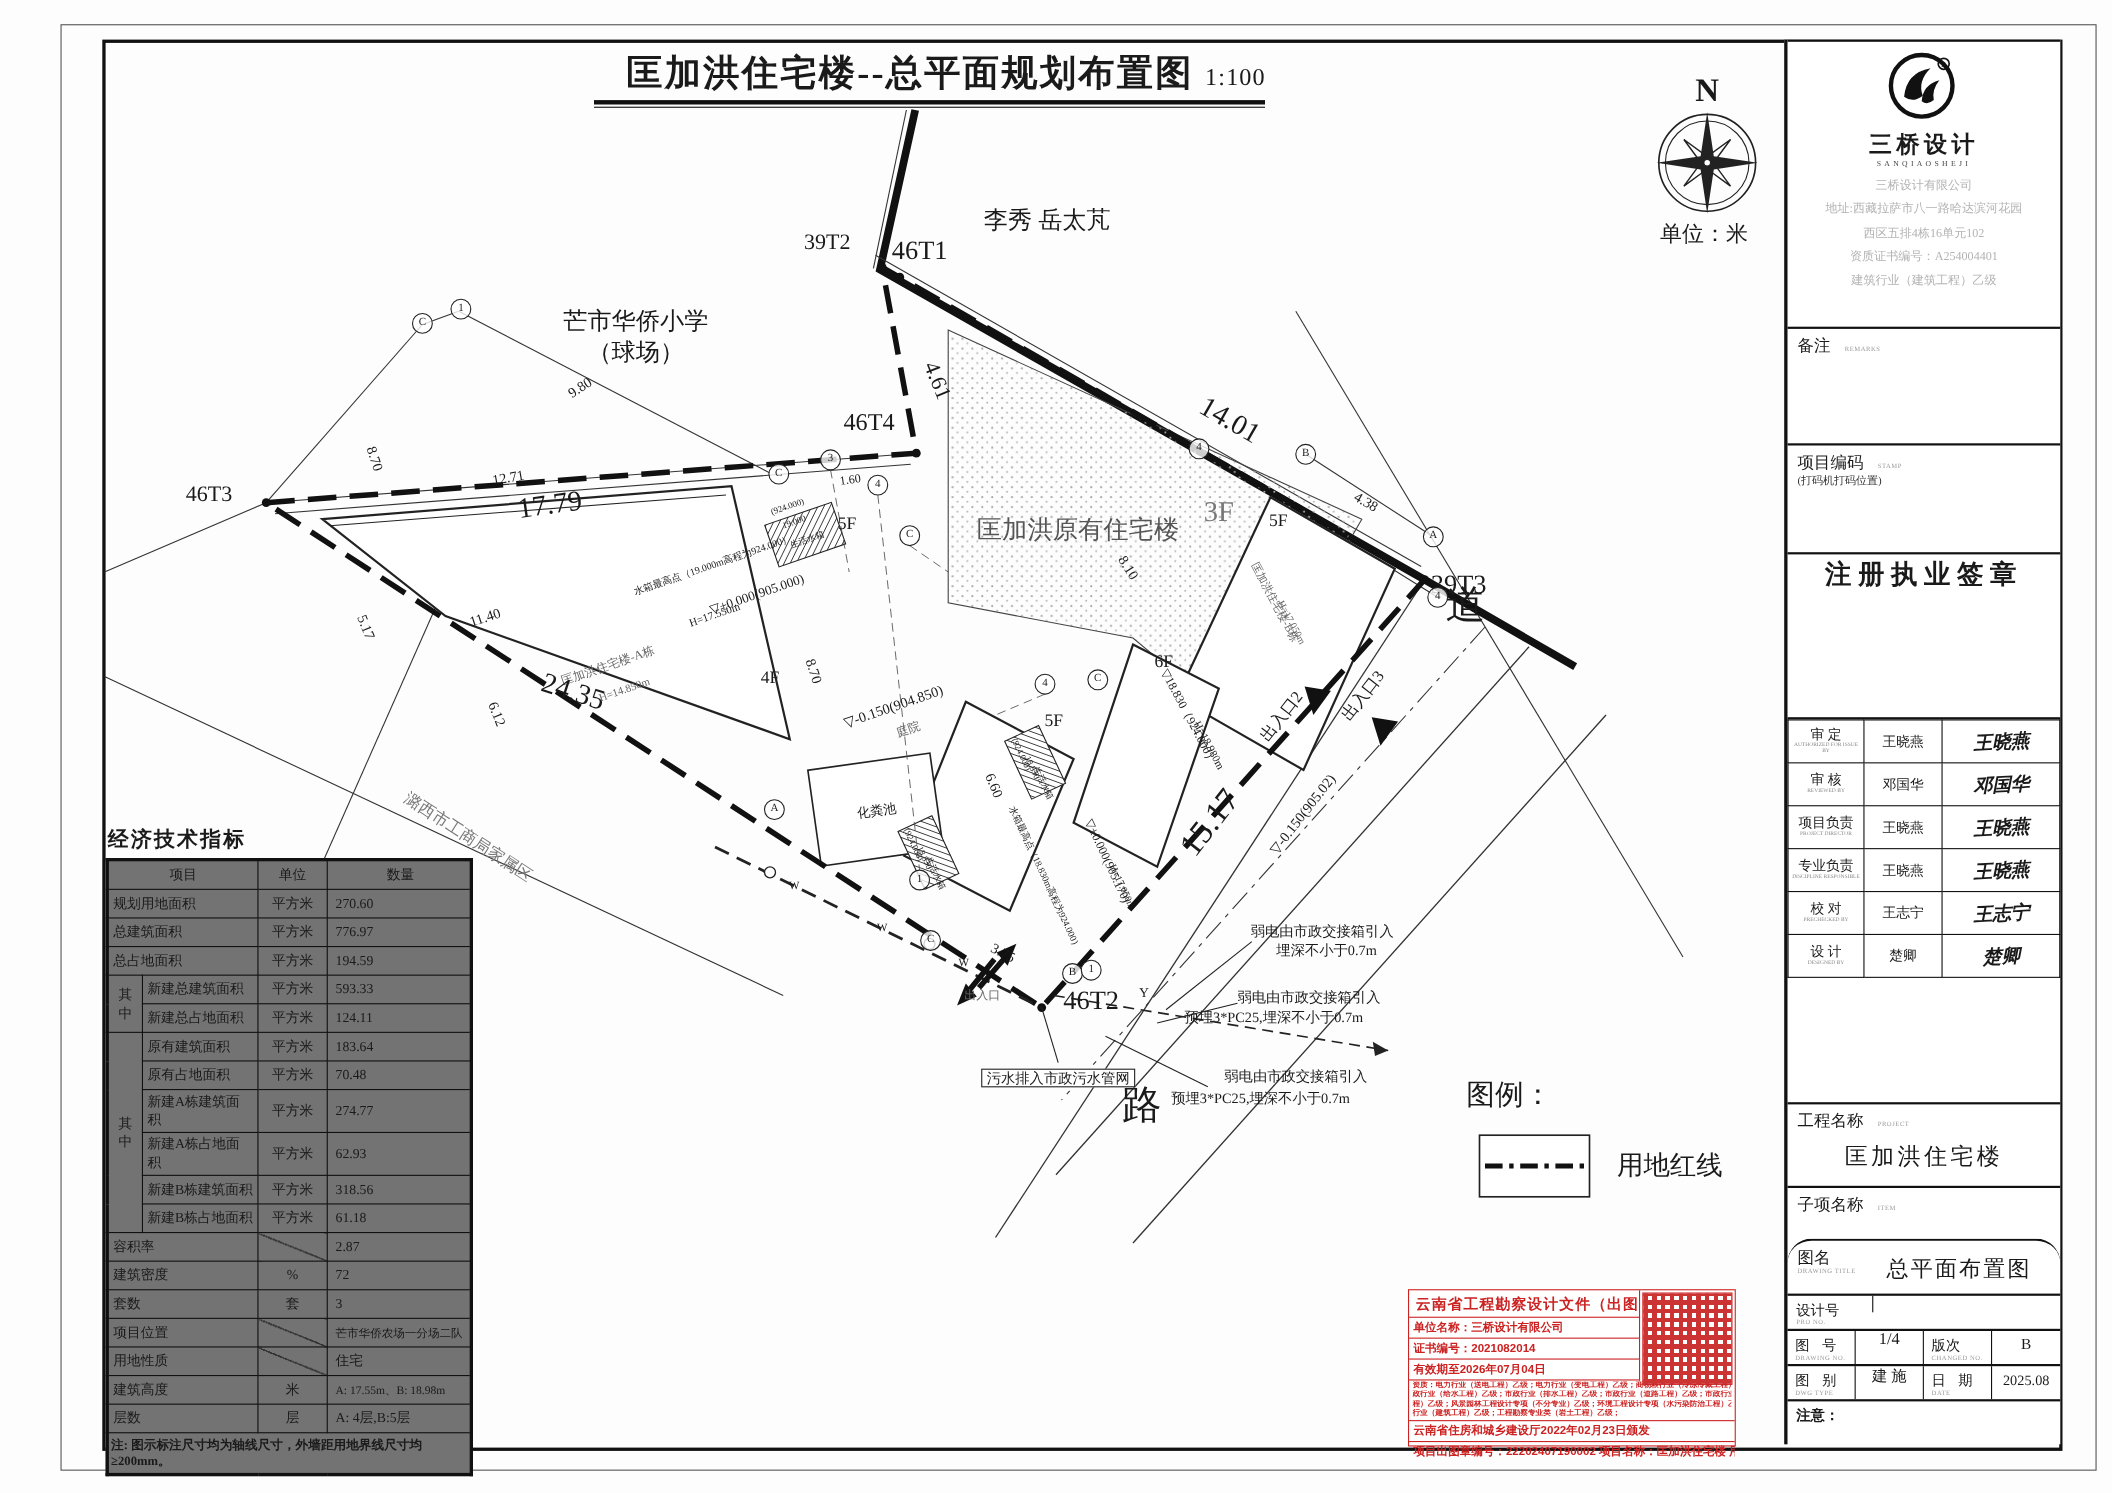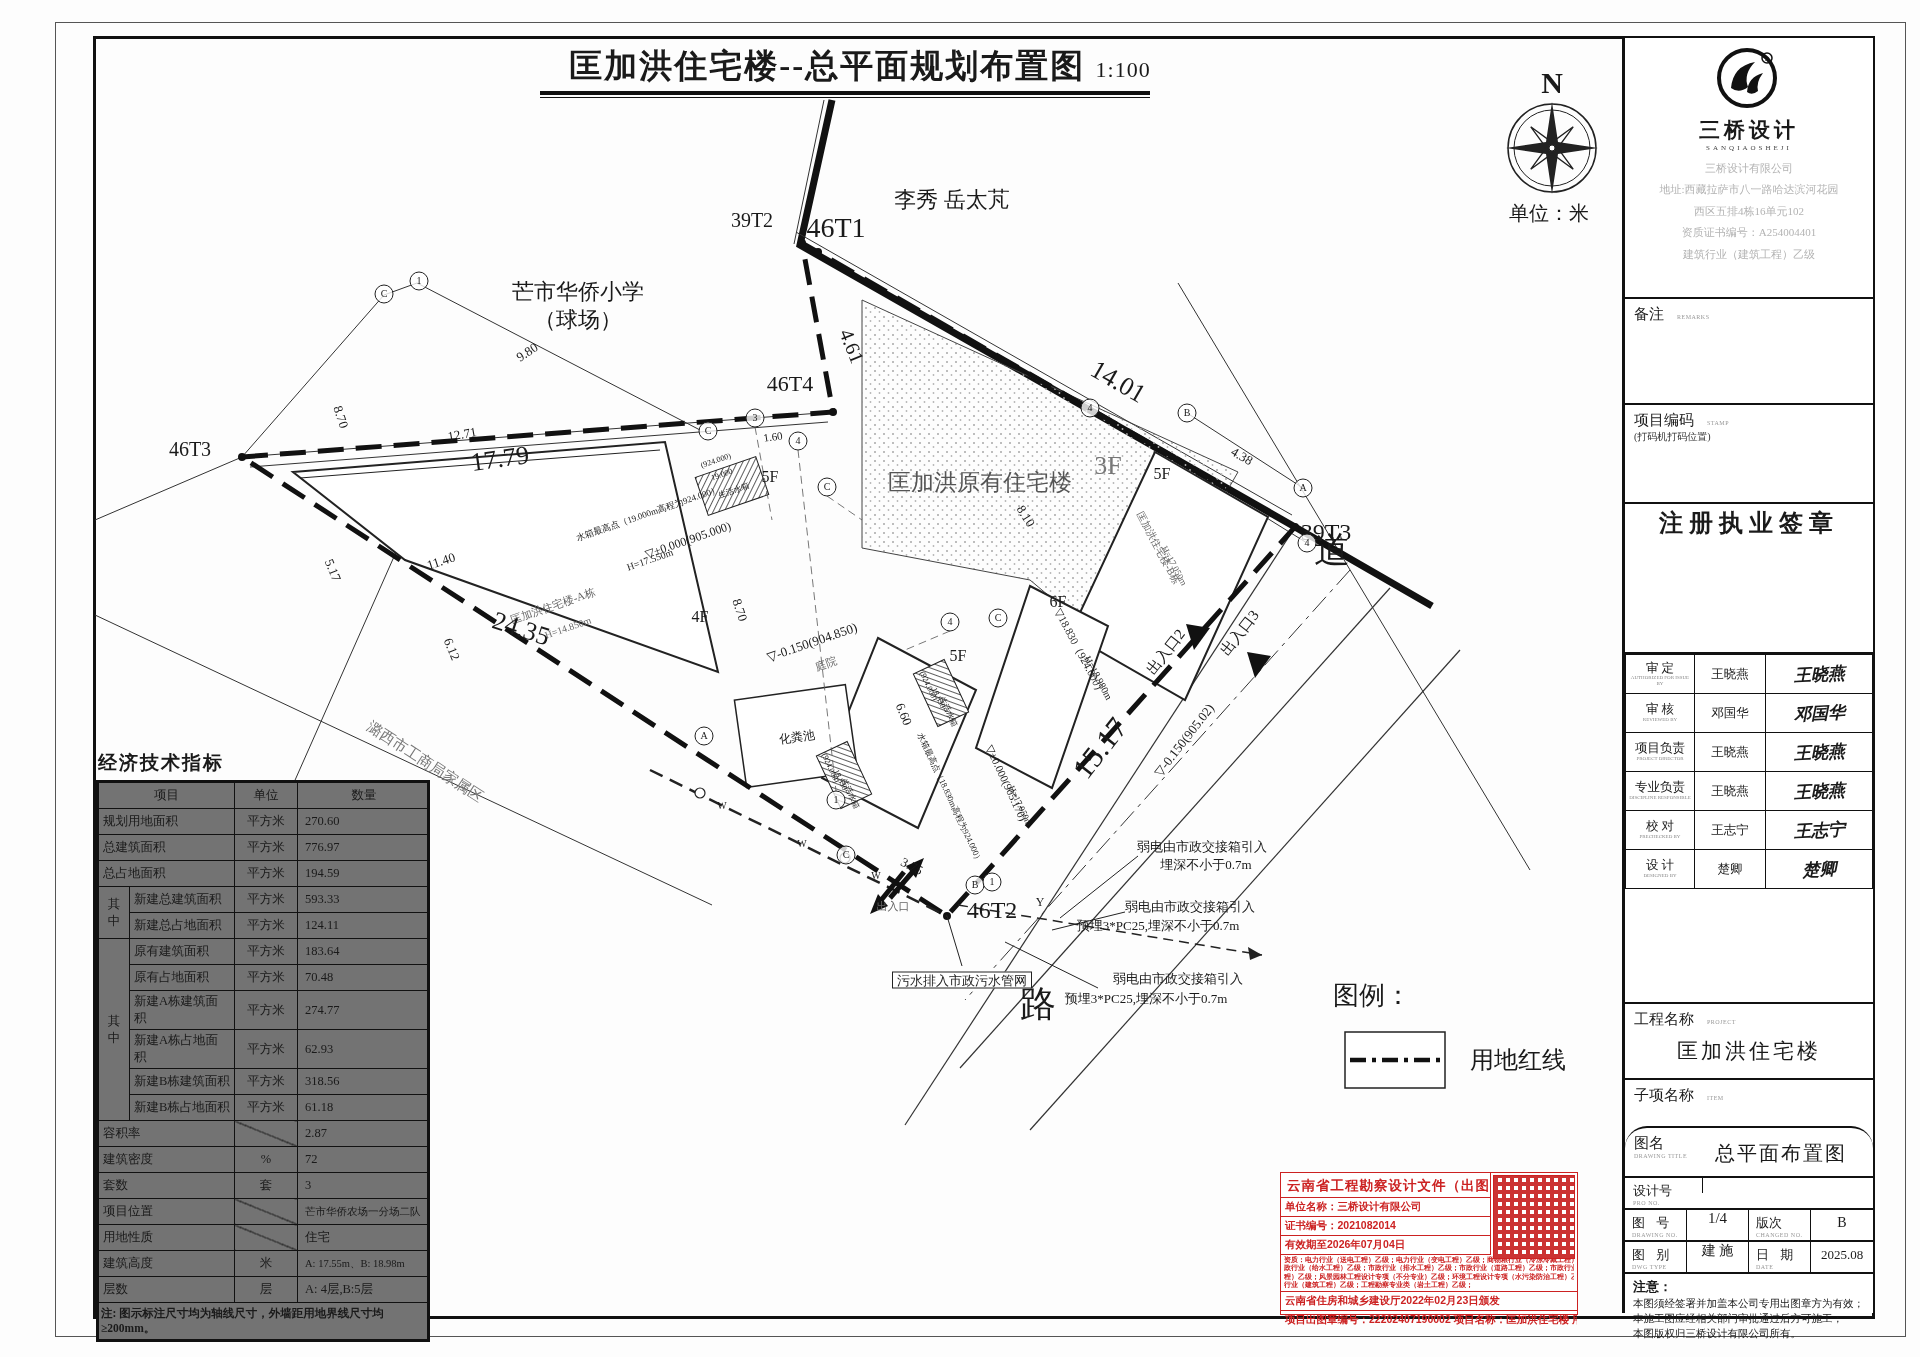--- a/index.html
+++ b/index.html
@@ -210,21 +210,21 @@
 </div>
 <div class="abs" id="title-ul1"></div>
 <div class="abs" id="title-ul2"></div>
 
 <div class="abs" id="compass">
   <div class="n">N</div>
 </div>
 
 <div class="abs" id="plan-labels">
     <span class="pl" style="left: 752px; top: 220px; font-size: 20px; transform: translate(-50%, -50%);">39T2</span>
-    <span class="pl" style="left: 836px; top: 228px; font-size: 28px; transform: translate(-50%, -50%);">46T1</span>
+    <span class="pl" style="left: 836px; top: 228px; font-size: 24px; transform: translate(-50%, -50%);">46T1</span>
     <span class="pl" style="left: 790px; top: 384px; font-size: 22px; transform: translate(-50%, -50%);">46T4</span>
     <span class="pl" style="left: 190px; top: 449px; font-size: 20px; transform: translate(-50%, -50%);">46T3</span>
     <span class="pl" style="left: 1326px; top: 532px; font-size: 24px; transform: translate(-50%, -50%);">39T3</span>
     <span class="pl" style="left: 992px; top: 910px; font-size: 24px; transform: translate(-50%, -50%);">46T2</span>
     <span class="pl" style="left: 952px; top: 200px; font-size: 22px; transform: translate(-50%, -50%);">李秀 岳太芃</span>
     <span class="pl" style="left: 578px; top: 292px; font-size: 22px; transform: translate(-50%, -50%);">芒市华侨小学</span>
     <span class="pl" style="left: 578px; top: 320px; font-size: 22px; transform: translate(-50%, -50%);">（球场）</span>
     <span class="pl" style="left: 980px; top: 482px; font-size: 23px; color: rgb(85, 85, 85); transform: translate(-50%, -50%);">匡加洪原有住宅楼</span>
     <span class="pl" style="left: 1108px; top: 466px; font-size: 26px; color: rgb(119, 119, 119); transform: translate(-50%, -50%);">3F</span>
     <span class="pl" style="left: 770px; top: 477px; font-size: 16px; transform: translate(-50%, -50%);">5F</span>
@@ -551,19 +551,14 @@
     <div class="c1"><span class="cen">图  别</span>
       <div class="en" style="padding-left:0">DWG TYPE</div></div>
     <div class="c2" style="font-size:14px">建 施</div>
     <div class="c3"><span class="cen">日  期</span>
       <div class="en" style="padding-left:0">DATE</div></div>
     <div class="c4" style="font-size:13px">2025.08</div>
   </div>
 
   <div class="sec" id="notice">
     <div class="t">注意：</div>
-    <div id="notice-lines">
-        <div class="l">本图须经签署并加盖本公司专用出图章方为有效；</div>
-        <div class="l">本施工图应经相关部门审批通过后方可施工；</div>
-        <div class="l">本图版权归三桥设计有限公司所有。</div>
-      </div>
   </div>
 </div>
 
 </body></html>

